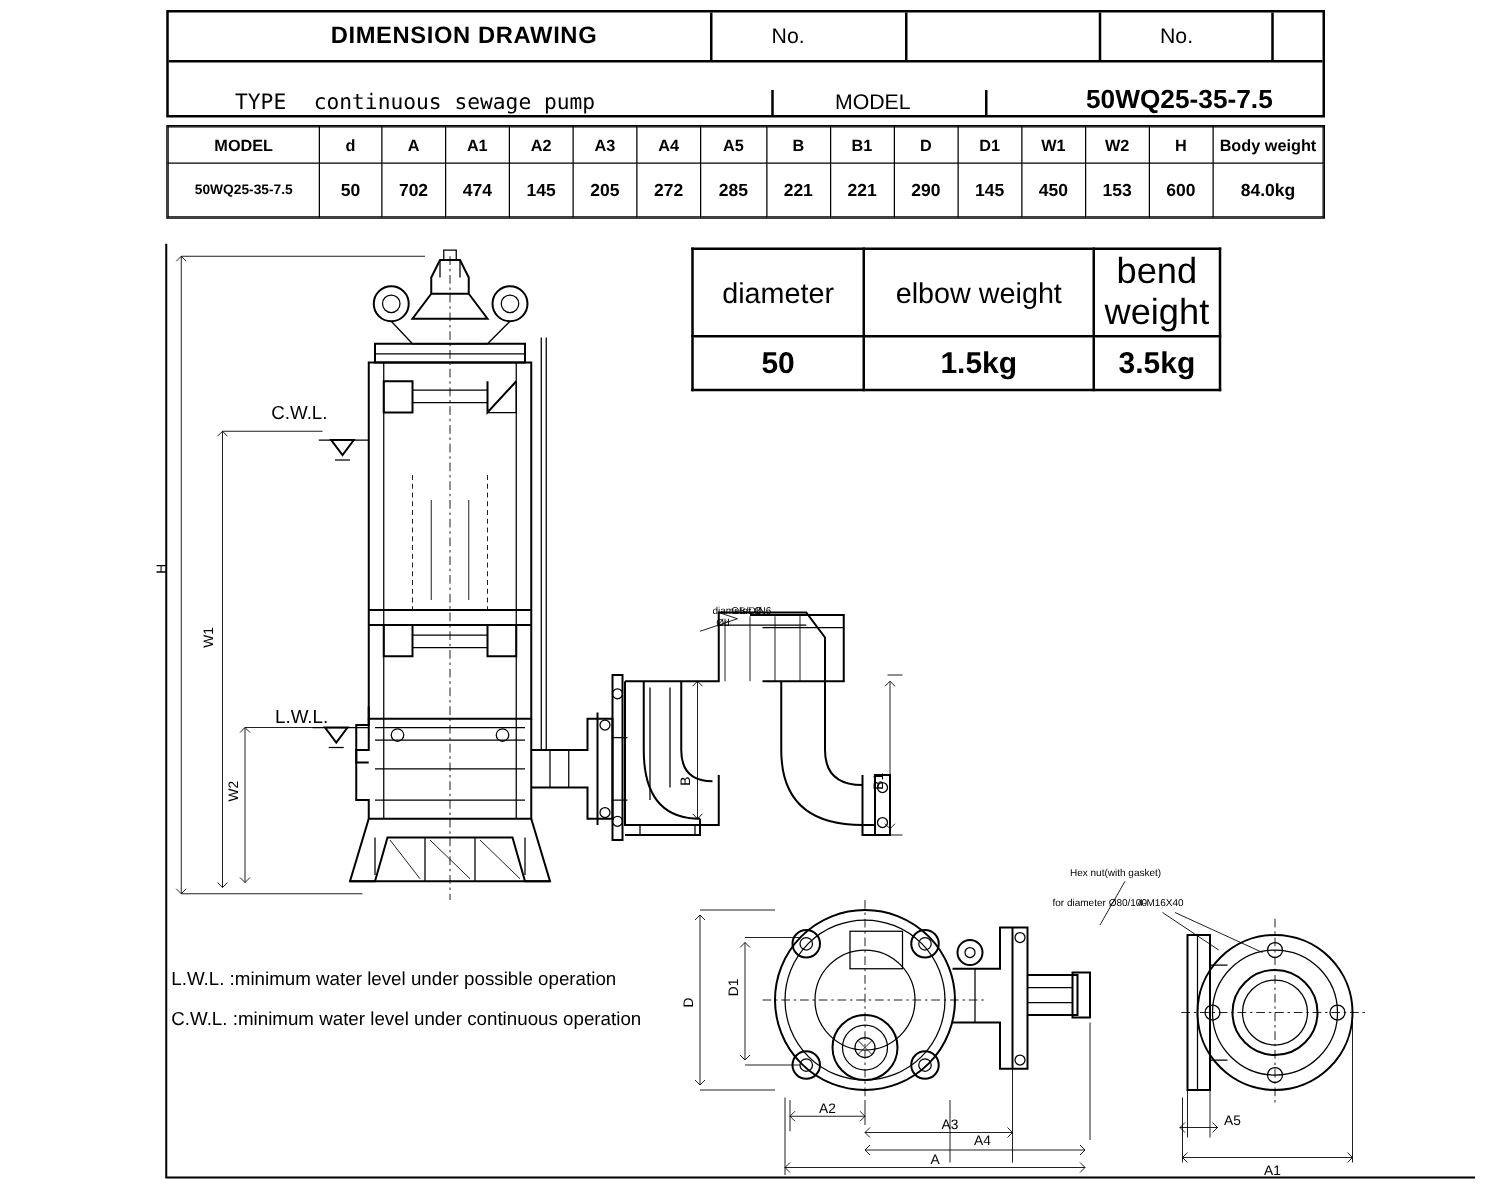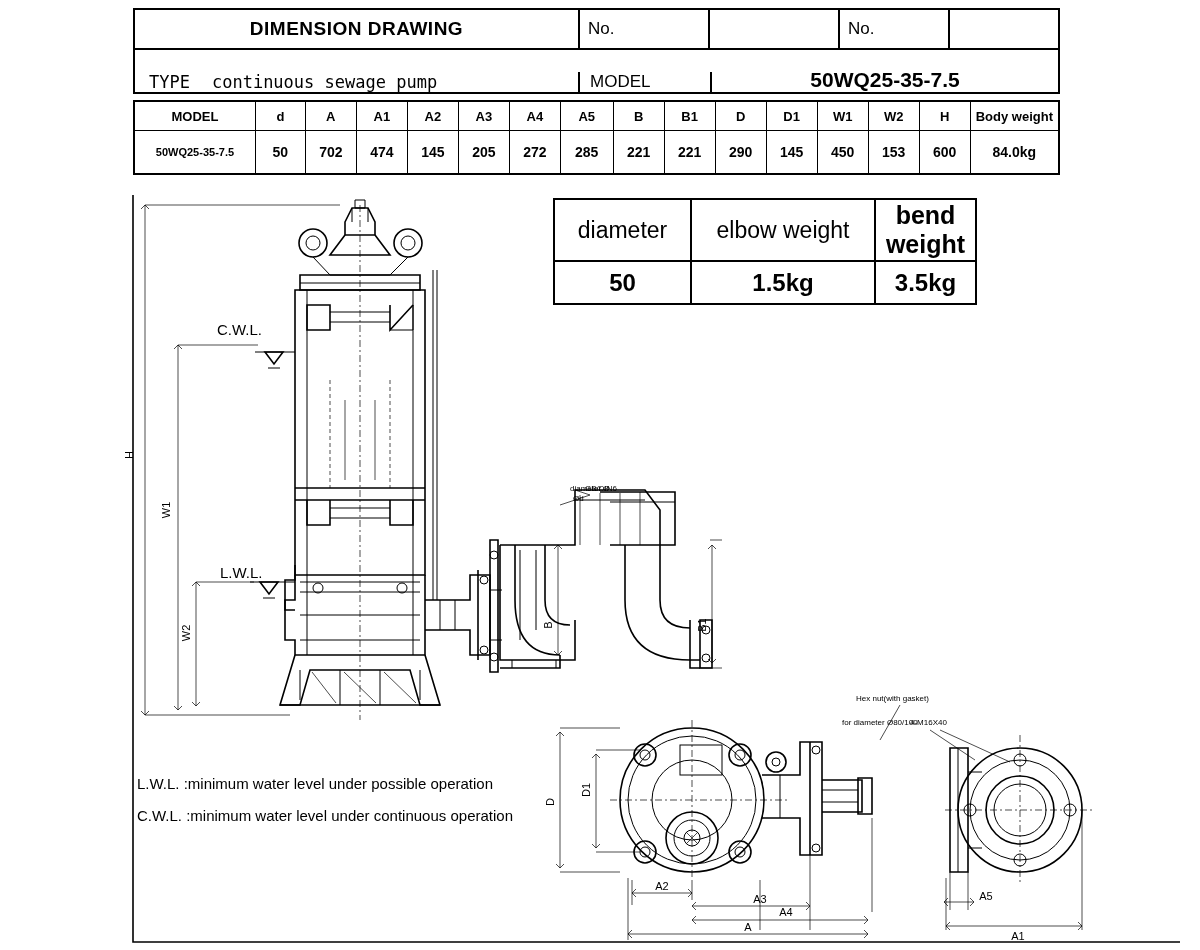--- a/index.html
+++ b/index.html
@@ -34,20 +34,21 @@
     display: flex;
     height: 42px;
     align-items: flex-end;
   }
   .tb-cell {
     display: flex;
     align-items: center;
     justify-content: center;
     box-sizing: border-box;
     border-right: 2px solid #000;
+    margin-left: 39px;
   }
   .tb-cell:last-child { border-right: none; }
   .tb-title {
     width: 445px;
     font-size: 19px;
     font-weight: bold;
     letter-spacing: .5px;
   }
   .tb-no1 { width: 130px; font-size: 17px; justify-content: flex-start; padding-left: 8px; }
   .tb-gap1 { width: 130px; }
@@ -113,21 +114,21 @@
     width: 424px;
     border-collapse: collapse;
   }
   .weighttable td {
     border: 2px solid #000;
     text-align: center;
     font-size: 23px;
     height: 39px;
   }
   .weighttable .wt-h { font-weight: normal; }
-  .weighttable .bendhead { font-weight: bold; font-size: 25px;}
+  .weighttable .bendhead { font-weight: normal; font-size: 29px;}
   .weighttable .wt-v { font-size: 24px; font-weight: bold; }
 
   
   .notes {
     position: absolute;
     left: 137px;
     top: 768px;
     font-size: 15px;
     line-height: 32px;
   }

